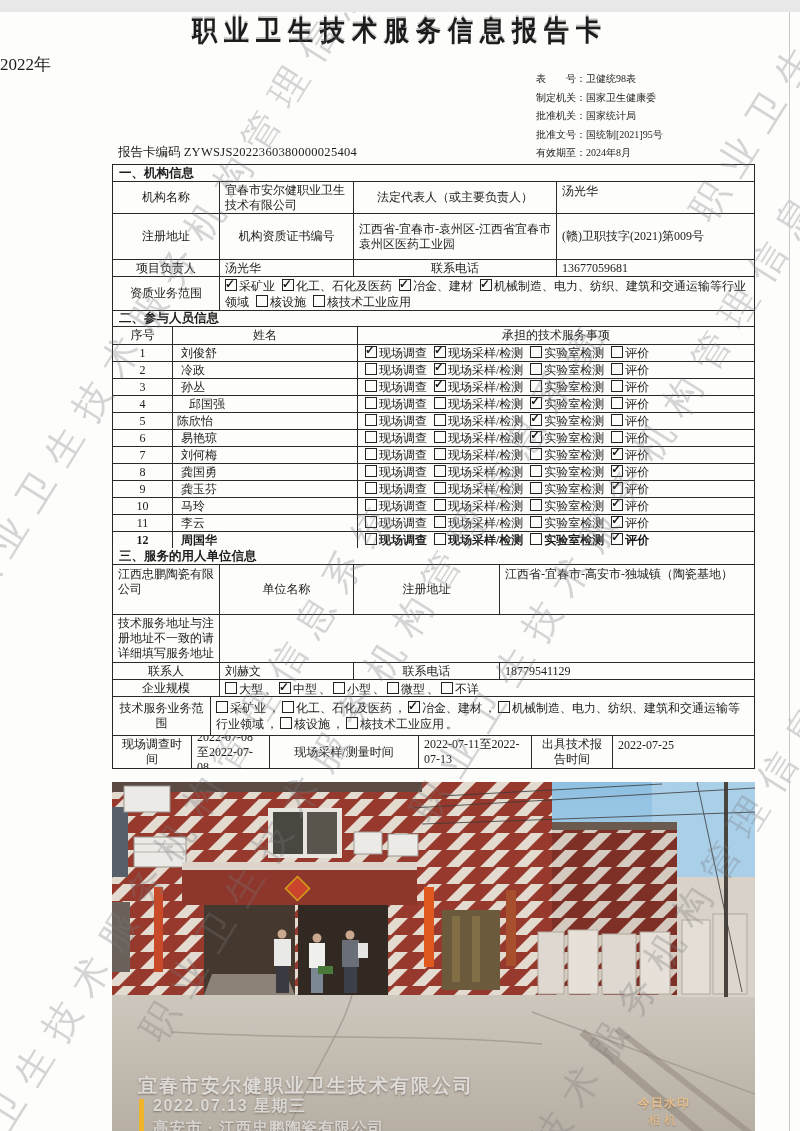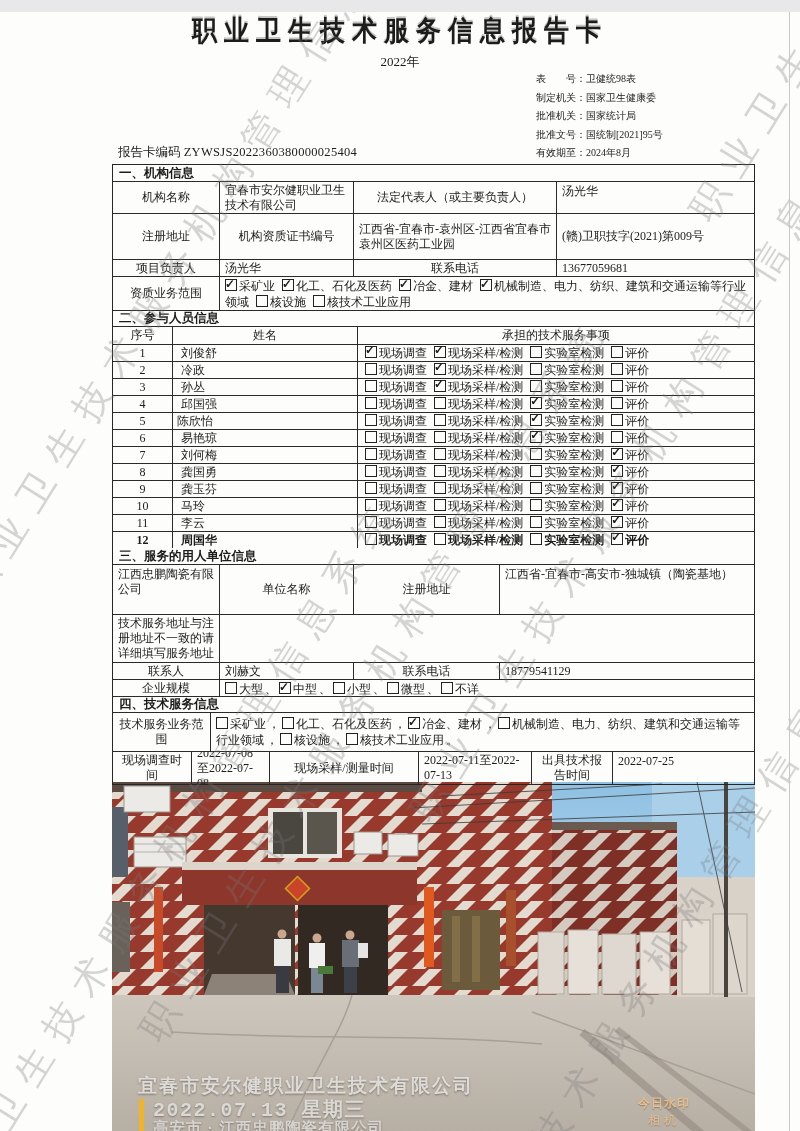--- a/index.html
+++ b/index.html
@@ -2,21 +2,21 @@
 <html><head>
 <meta charset="utf-8">
 <style>
   html,body{margin:0;padding:0;background:#e8e8e8;}
   .page{position:relative;width:800px;height:1131px;background:#fdfdfb;overflow:hidden;
         font-family:"Liberation Serif","DejaVu Serif",serif;color:#1c1c1c;margin:12px auto;}
   
   .doc-title{position:absolute;top:0;left:0;width:100%;text-align:center;font-size:25px;font-weight:bold;
              letter-spacing:7px;transform:scaleY(1.12);transform-origin:top;
              text-shadow:0 -2px 0 rgba(30,30,30,.25);white-space:nowrap;}
-  .doc-year{position:absolute;top:41px;left:0;width:100%;text-align:center;font-size:13px;}
+  .doc-year{position:absolute;top:41px;left:0;width:100%;text-align:left;font-size:17px;}
   .meta-block{position:absolute;left:536px;top:58px;font-size:10px;line-height:18.6px;}
   .meta-line{white-space:nowrap;}
   .report-code{position:absolute;left:118px;top:132px;font-size:12.5px;}
   .report-code .code{font-family:"Liberation Serif","DejaVu Serif",serif;letter-spacing:.3px;}
   
   .doc-table{position:absolute;left:112px;top:152px;width:643px;border:1.5px solid #262626;
              font-size:12px;line-height:15px;box-sizing:border-box;background:transparent;z-index:2;}
   .tr{display:grid;box-sizing:border-box;}
   .tr + .tr{border-top:1px solid #2a2a2a;}
   .sec{display:flex;align-items:center;font-weight:bold;font-size:12.5px;padding:0 6px;height:16px;box-sizing:border-box;}
@@ -41,23 +41,23 @@
       vertical-align:-1px;margin-right:2px;background:rgba(255,255,255,.0);}
   .cb.on::after{content:"\2713";position:absolute;left:-1px;top:-4px;font-size:12px;font-weight:bold;color:#1c1c1c;}
   .sep{margin-left:-5px;margin-right:2px;}
   
   .photo{position:absolute;left:112px;top:770px;width:643px;height:361px;overflow:hidden;z-index:1;}
   .photo svg{display:block;}
   .ph-cap-company{position:absolute;left:26px;top:291px;font-size:19px;font-weight:bold;letter-spacing:2px;
                   color:rgba(228,226,222,.92);text-shadow:0 1px 2px rgba(70,60,55,.55);
                   font-family:"Liberation Sans","DejaVu Sans",sans-serif;}
   .ph-bar{position:absolute;left:27px;top:317px;width:5px;height:37px;background:#f0b429;border-radius:1px;}
-  .ph-cap-date{position:absolute;left:41px;top:314px;font-size:20px;font-weight:bold;letter-spacing:1.5px;
+  .ph-cap-date{position:absolute;left:41px;top:314px;font-size:16px;font-weight:bold;letter-spacing:1.5px;
                color:rgba(225,223,219,.92);text-shadow:0 1px 2px rgba(70,60,55,.5);
-               font-family:Liberation Mono, monospace;}
+               font-family:Liberation Sans, sans-serif;}
   .ph-cap-loc{position:absolute;left:41px;top:336px;font-size:15.5px;font-weight:bold;letter-spacing:1px;
               color:rgba(222,220,216,.9);text-shadow:0 1px 2px rgba(70,60,55,.5);
               font-family:"Liberation Sans","DejaVu Sans",sans-serif;}
   .ph-badge{position:absolute;left:510px;top:313px;width:84px;text-align:center;
             font-family:"Liberation Sans","DejaVu Sans",sans-serif;color:rgba(242,196,140,.85);
             text-shadow:0 1px 1px rgba(80,60,40,.4);}
   .ph-badge .l1{font-size:12px;font-weight:bold;letter-spacing:1px;}
   .ph-badge .l2{font-size:12px;letter-spacing:4px;}
   .ph-badge .pill{width:52px;height:9px;margin:2px auto 0;background:rgba(72,60,52,.6);border-radius:2px;}
   .ph-badge .smear{width:84px;height:5px;margin:3px auto 0;background:rgba(95,82,70,.38);border-radius:1px;}
@@ -145,21 +145,21 @@
           <div class="td val" style="padding-left: 8px;">孙丛</div>
           <div class="td val" style="padding-left: 7px;">
             <span class="cbi nw"><span class="cb"></span>现场调查</span>
             <span class="cbi nw"><span class="cb on"></span>现场采样/检测</span>
             <span class="cbi nw"><span class="cb"></span>实验室检测</span>
             <span class="cbi nw"><span class="cb"></span>评价</span>
           </div>
         </div>
         <div class="tr g2" style="height: 17px; border-top: 1px solid rgb(42, 42, 42);">
           <div class="td lab">4</div>
-          <div class="td val" style="padding-left: 8px; font-family: Liberation Serif, serif;">邱国强</div>
+          <div class="td val" style="padding-left: 16px; font-family: Liberation Serif, serif;">邱国强</div>
           <div class="td val" style="padding-left: 7px;">
             <span class="cbi nw"><span class="cb"></span>现场调查</span>
             <span class="cbi nw"><span class="cb"></span>现场采样/检测</span>
             <span class="cbi nw"><span class="cb on"></span>实验室检测</span>
             <span class="cbi nw"><span class="cb"></span>评价</span>
           </div>
         </div>
         <div class="tr g2" style="height: 17px; border-top: 1px solid rgb(42, 42, 42);">
           <div class="td lab">5</div>
           <div class="td val" style="padding-left: 4px;">陈欣怡</div>
@@ -257,21 +257,20 @@
       <div class="td lab">联系人</div>
       <div class="td val">刘赫文</div>
       <div class="td lab">联系电话</div>
       <div class="td val">18779541129</div>
     </div>
     <div class="tr g3s" style="height:17px">
       <div class="td lab">企业规模</div>
       <div class="td val blk" id="s3scale"><span class="cbi nw"><span class="cb"></span>大型</span><span class="sep">、</span><span class="cbi nw"><span class="cb on"></span>中型</span><span class="sep">、</span><span class="cbi nw"><span class="cb"></span>小型</span><span class="sep">、</span><span class="cbi nw"><span class="cb"></span>微型</span><span class="sep">、</span><span class="cbi nw"><span class="cb"></span>不详</span></div>
     </div>
 
-    <div class="tr sec">四、技术服务信息</div>
     <div class="tr g4a" style="height:39px">
       <div class="td lab">技术服务业务范围</div>
       <div class="td val blk" style="padding-top:3px" id="s4scope"><span class="cbi"><span class="cb"></span>采矿业</span><span class="sep">，</span><span class="cbi"><span class="cb"></span>化工、石化及医药</span><span class="sep">，</span><span class="cbi"><span class="cb on"></span>冶金、建材</span><span class="sep">，</span><span class="cbi"><span class="cb"></span>机械制造、电力、纺织、建筑和交通运输等行业领域</span><span class="sep">，</span><span class="cbi"><span class="cb"></span>核设施</span><span class="sep">，</span><span class="cbi"><span class="cb"></span>核技术工业应用</span><span class="sep">。</span></div>
     </div>
     <div class="tr g4b" style="height:33px">
       <div class="td lab">现场调查时间</div>
       <div class="td val">2022-07-08至2022-07-08</div>
       <div class="td lab">现场采样/测量时间</div>
       <div class="td val">2022-07-11至2022-07-13</div>
       <div class="td lab">出具技术报告时间</div>

